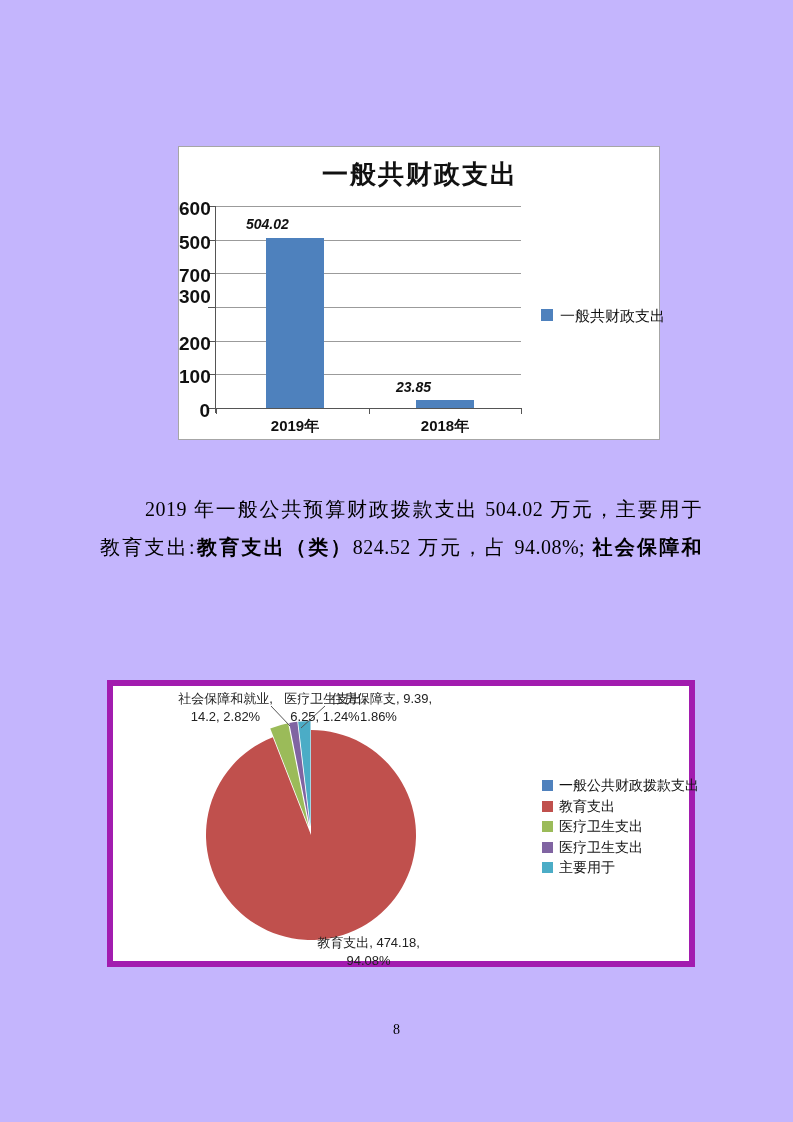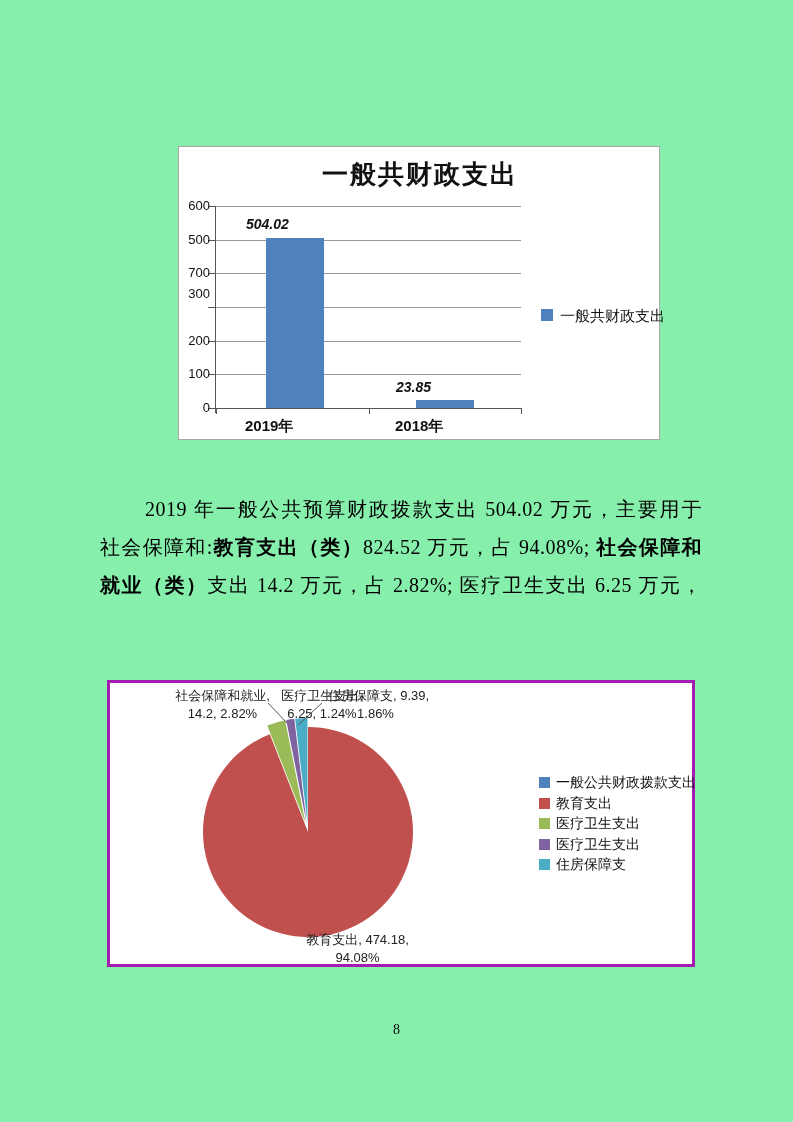--- a/index.html
+++ b/index.html
@@ -1,18 +1,18 @@
 <!DOCTYPE html>
 <html><head>
 <meta charset="utf-8">
 <style>
   * { margin:0; padding:0; box-sizing:border-box; }
   html,body { background:#ffffff; }
   .page {
-    position:relative; width:793px; height:1122px; background:#86efac;
+    position:relative; width:793px; height:1122px; background:#c4b5fd;
     font-family:"Liberation Sans", sans-serif; overflow:hidden;
   }
 
   
   .bar-chart {
     position:absolute; left:178px; top:146px; width:482px; height:294px;
     border:1px solid #a6a6a6; background:#ffffff;
   }
   .bar-title {
     position:absolute; left:0; top:10px; width:482px; text-align:center;
@@ -20,29 +20,29 @@
     font-family:"Liberation Sans", sans-serif;
   }
   .plot { position:absolute; left:37px; top:59px; width:305px; height:202px; }
   .gridline { position:absolute; left:0; width:305px; height:1px; background:#9b9b9b; }
   .y-axis { position:absolute; left:36px; top:59px; width:1px; height:207px; background:#555; }
   .x-axis { position:absolute; left:37px; top:261px; width:306px; height:1px; background:#555; }
   .ytick { position:absolute; left:29px; width:8px; height:1px; background:#555; }
   .xtick { position:absolute; top:262px; width:1px; height:5px; background:#555; }
   .ylabel {
     position:absolute; left:0; width:31px; text-align:right;
-    font-size:13px; color:#111; font-weight:normal;
+    font-size:19px; color:#111; font-weight:bold;
   }
   .bar { position:absolute; }
   .bar-value {
     position:absolute; width:98px; font-size:14px;
     color:#111; font-weight:bold;font-style:italic;
   }
   .xcat {
-    position:absolute; top:270px; width:100px; 
+    position:absolute; top:270px; width:100px; text-align:center;
     font-size:15px; color:#111; font-weight:bold;
   }
   .bar-legend { position:absolute; left:362px; top:160px; }
   .legend-swatch { position:absolute; left:0; top:2px; width:12px; height:12px; }
   .bar-legend-label {
     position:absolute; left:19px; top:0; width:110px; white-space:nowrap;
     font-size:15px; color:#111;
   }
 
   
@@ -55,21 +55,21 @@
     position:absolute; left:100px; width:602px; height:34px;
     font-family:"Liberation Serif", serif; font-size:20px; color:#000;
     letter-spacing:0.5px;
   }
   .just { text-align:justify; text-align-last:justify; }
   .para-line b { font-family:"Liberation Serif", serif; }
 
   
   .pie-chart {
     position:absolute; left:107px; top:680px; width:588px; height:287px;
-    border:3px solid #a21caf; background:#ffffff;
+    border:6px solid #a21caf; background:#ffffff;
   }
   .pie-svg { position:absolute; left:0; top:0; }
   .pie-label {
     position:absolute; text-align:center; font-size:13px; color:#222;
     line-height:18px; white-space:nowrap;
   }
   .pie-legend { position:absolute; left:429px; top:90px; }
   .pie-legend-row { position:relative; height:20.5px; }
   .pie-legend-row .sw { position:absolute; left:0; top:4px; width:11px; height:11px; }
   .pie-legend-row .lb {
@@ -131,23 +131,22 @@
 
     <div class="bar-legend">
       <span class="legend-swatch" style="background: rgb(78, 129, 189);"></span>
       <span class="bar-legend-label">一般共财政支出</span>
     </div>
   </div>
 
 
   <div class="para-line just" style="top:496px; text-indent:45px">2019 年一般公共预算财政拨款支出 504.02 万元，主要用于</div>
 
-  <div class="para-line just" style="top:534px"><span>社会保障和:</span><b>教育支出（类）</b><span>824.52 万元，占 94.08%; </span><b>社会保障和</b></div>
-
-  <div class="para-line just" style="top:572px"><b>就业（类）</b><span>支出 14.2 万元，占 2.82%; 医疗卫生支出 6.25 万元，</span></div>
+  <div class="para-line just" style="top:534px"><span>教育支出:</span><b>教育支出（类）</b><span>824.52 万元，占 94.08%; </span><b>社会保障和</b></div>
+
 
 
   <div class="pie-chart">
     <svg class="pie-svg" width="588" height="287" viewBox="0 0 588 287">
 
       <path d="M198,149 L198,44 A105,105 0 1 1 159.79,51.20 Z" fill="#C0504D"></path>
 
       <path d="M195.48,140.36 L157.27,42.56 A105,105 0 0 1 175.11,37.36 Z" fill="#9BBB59"></path>
 
       <path d="M196.60,140.11 L176.23,37.11 A105,105 0 0 1 184.29,35.83 Z" fill="#8064A2"></path>
@@ -163,21 +162,21 @@
       <div>14.2, 2.82%</div>
     </div>
     <div class="pie-label" style="left:162px; top:4px; width:100px">
       <div>医疗卫生支出,</div>
       <div>6.25, 1.24%</div>
     </div>
     <div class="pie-label" style="left:218px; top:4px; width:95px">
       <div>住房保障支, 9.39,</div>
       <div>1.86%</div>
     </div>
-    <div class="pie-label" style="left:180px; top:248px; width:135px">
+    <div class="pie-label" style="left:188px; top:248px; width:135px">
       <div>教育支出, 474.18,</div>
       <div>94.08%</div>
     </div>
 
     <div class="pie-legend">
       <div class="pie-legend-row">
         <span class="sw" style="background: rgb(79, 129, 189);"></span>
         <span class="lb">一般公共财政拨款支出</span>
       </div>
       <div class="pie-legend-row">
@@ -187,20 +186,20 @@
       <div class="pie-legend-row">
         <span class="sw" style="background: rgb(155, 187, 89);"></span>
         <span class="lb">医疗卫生支出</span>
       </div>
       <div class="pie-legend-row">
         <span class="sw" style="background: rgb(128, 100, 162);"></span>
         <span class="lb">医疗卫生支出</span>
       </div>
       <div class="pie-legend-row">
         <span class="sw" style="background: rgb(75, 172, 198);"></span>
-        <span class="lb">住房保障支</span>
+        <span class="lb">主要用于</span>
       </div>
     </div>
   </div>
 
   <div class="page-number">8</div>
 
 </div>
 
 </body></html>

